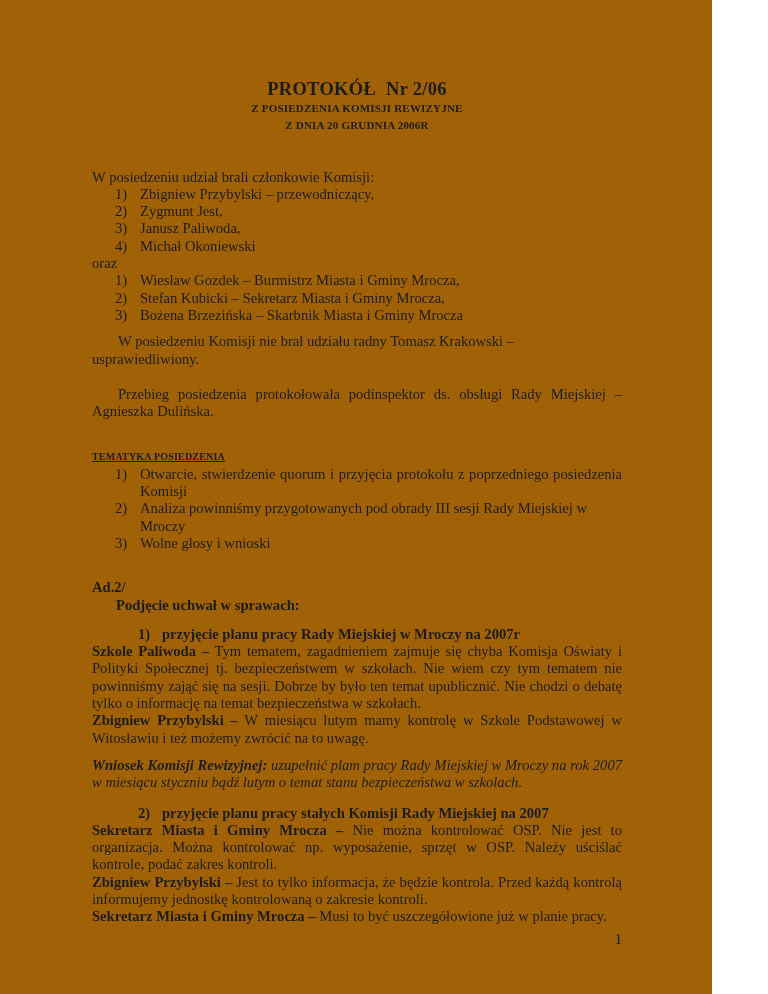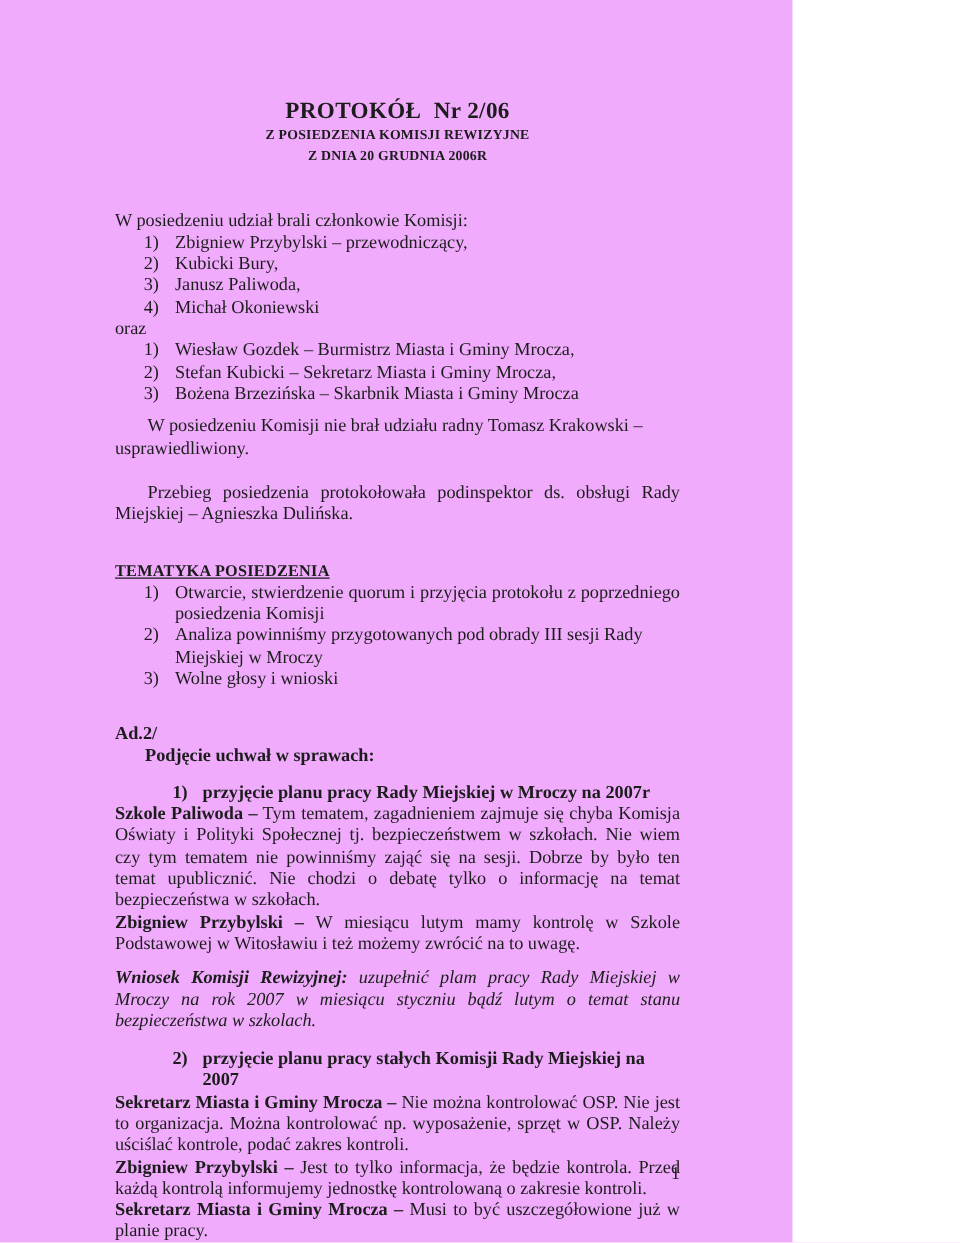--- a/index.html
+++ b/index.html
@@ -1,20 +1,20 @@
 <!DOCTYPE html>
 <html><head>
 <meta charset="utf-8">
 <style>
   html, body { margin: 0; padding: 0; background: #ffffff; }
   .page {
     position: relative;
-    width: 634px;
+    width: 712px;
     height: 994px;
-    background: #f0abfc;
+    background: #a16207;
     box-sizing: border-box;
     padding: 78px 90px 0 92px;
     font-family: "Liberation Serif", "DejaVu Serif", serif;
     font-size: 14.6px;
     line-height: 17.3px;
     color: #1c1c1c;
     overflow: hidden;
   }
   p, div, h1 { margin: 0; padding: 0; }
 
@@ -28,21 +28,21 @@
   .li .num { position: absolute; left: 23px; }
   .li.justify { text-align: justify; }
 
   .indent { text-indent: 26px; }
   .absence { margin-top: 9px; }
   .recorder { margin-top: 18px; text-align: justify; }
 
   .agenda-heading {
     margin-top: 28px;
     font-weight: bold;
-    font-size: 13px;
+    font-size: 10px;
     text-decoration: underline;
     letter-spacing: 0.2px;
   }
 
   .ad-label { margin-top: 27px; font-weight: bold; }
   .ad-heading { font-weight: bold; padding-left: 24px; }
 
   .pt-head { position: relative; font-weight: bold; padding-left: 70px; }
   .pt-head .num { position: absolute; left: 46px; }
   .pt-head.first { margin-top: 12px; }
@@ -69,21 +69,21 @@
 
   <p class="intro">W posiedzeniu udział brali członkowie Komisji:</p>
 
   <div>
     <div class="li">
       <span class="num">1)</span>
       <span>Zbigniew Przybylski – przewodniczący,</span>
     </div>
     <div class="li">
       <span class="num">2)</span>
-      <span>Kubicki Bury,</span>
+      <span>Zygmunt Jest,</span>
     </div>
     <div class="li">
       <span class="num">3)</span>
       <span>Janusz Paliwoda,</span>
     </div>
     <div class="li">
       <span class="num">4)</span>
       <span>Michał Okoniewski</span>
     </div>
   </div>

